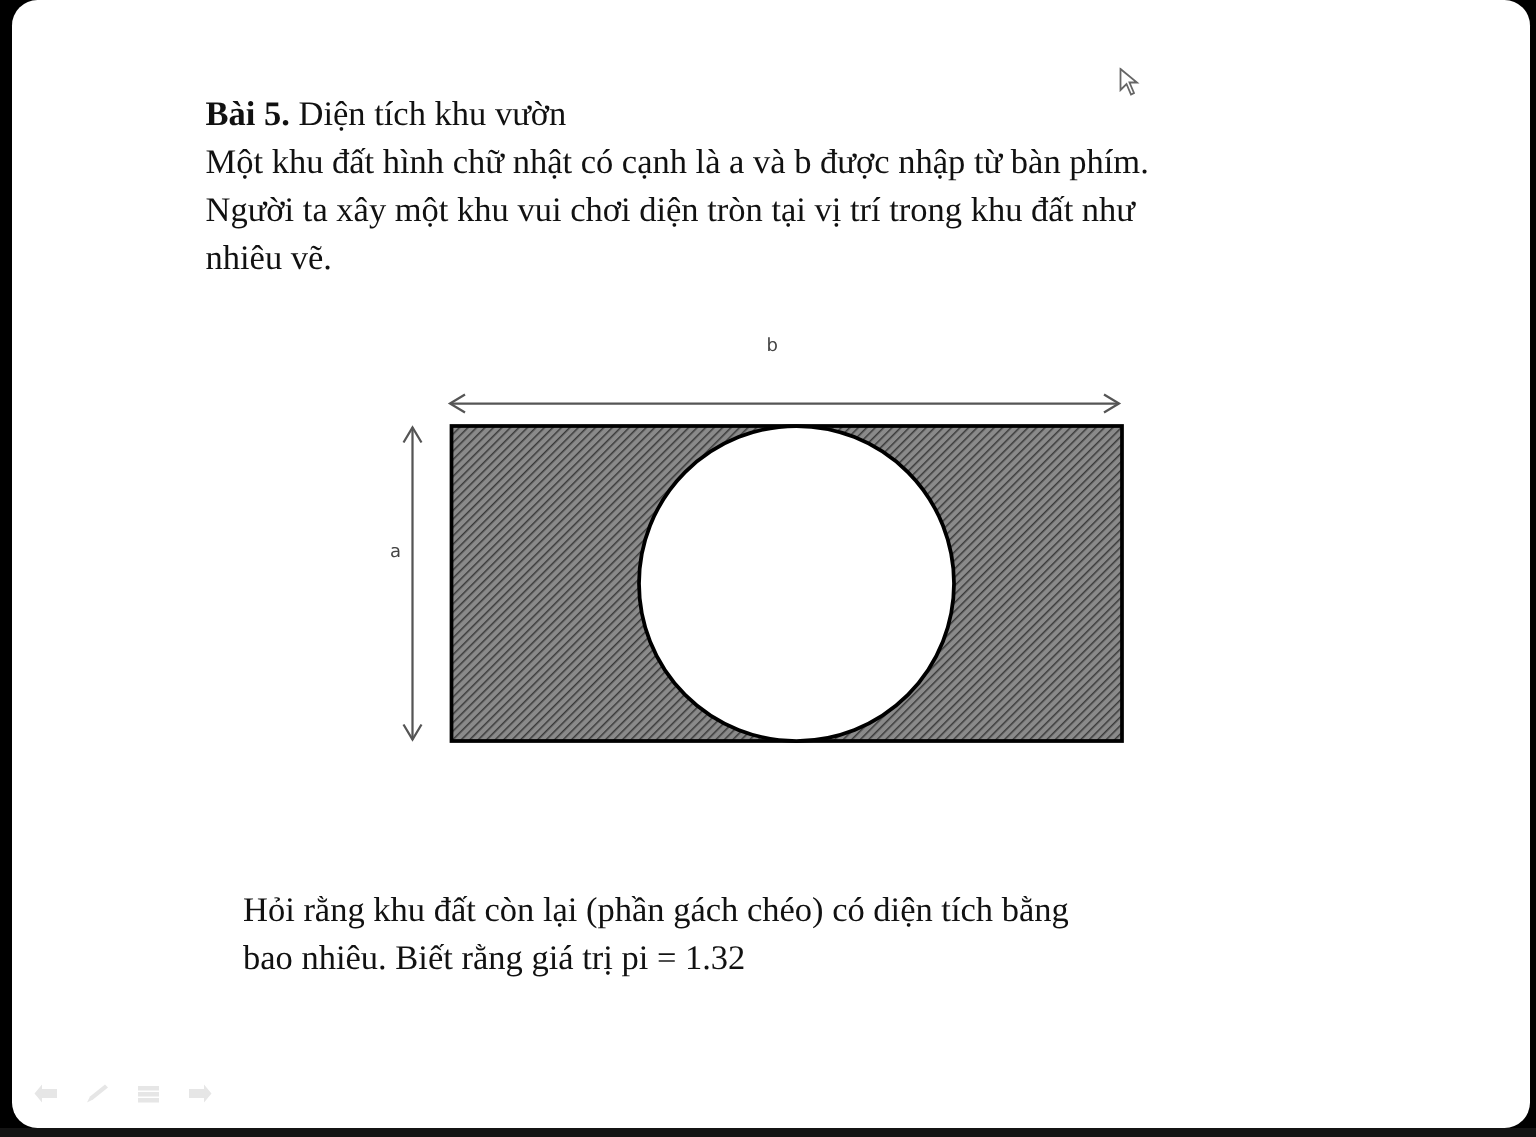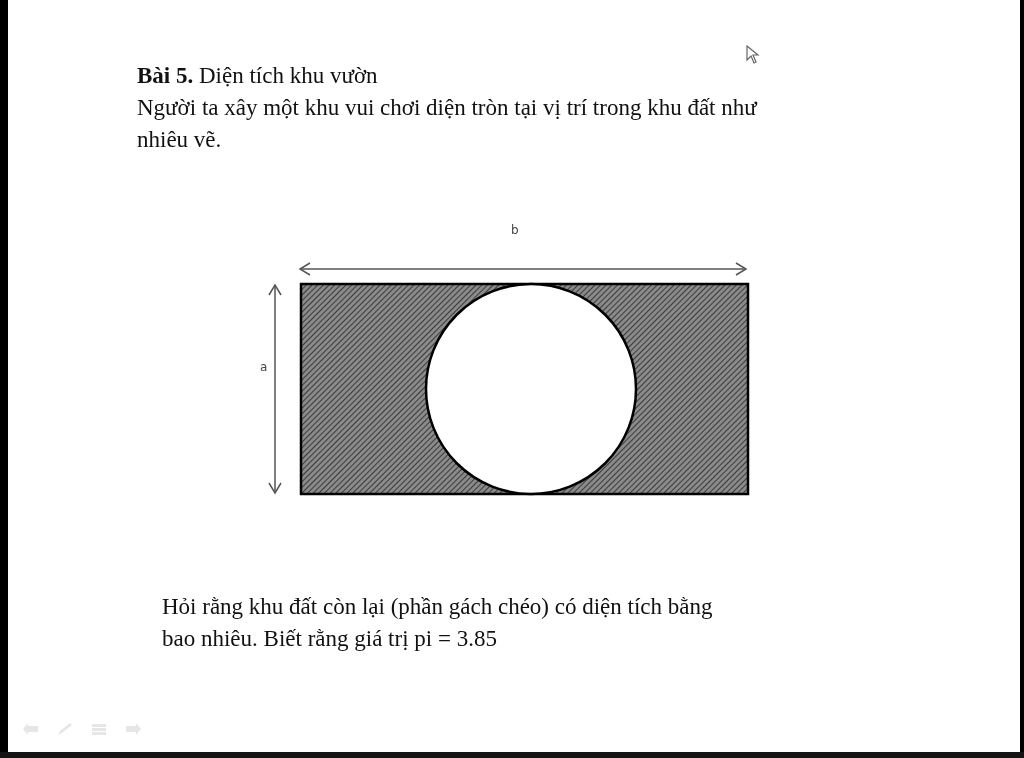--- a/index.html
+++ b/index.html
@@ -4,39 +4,41 @@
 <style>
   html, body { margin: 0; padding: 0; }
   body {
     width: 1024px; height: 758px; background: #000;
     position: relative; overflow: hidden;
     font-family: "Liberation Serif", "DejaVu Serif", serif;
   }
   .slide {
     position: absolute; left: 8px; top: 0; width: 1012px; height: 752px;
     background: #fff;
+    border-radius: 17px;
   }
   .bottom-bar { position: absolute; left: 0; top: 752px; width: 1024px; height: 6px; background: #141414; }
   .text-block { position: absolute; color: #111; font-size: 23px; line-height: 32px; }
   .title-line b { font-weight: bold; }
   #intro { left: 129px; top: 60px; width: 800px; }
   #question { left: 154px; top: 591px; width: 700px; }
   .diagram { position: absolute; left: 0; top: 0; }
   .cursor { position: absolute; left: 738px; top: 45px; }
   .nav-icons { position: absolute; left: 14px; top: 722px; display: flex; gap: 16px; }
 </style>
 </head>
 <body>
 
 <div class="slide">
 
   <div class="text-block" id="intro">
     <div class="title-line">
       <b>Bài 5.</b><span> Diện tích khu vườn</span>
     </div>
+    <div>Một khu đất hình chữ nhật có cạnh là a và b được nhập từ bàn phím.</div>
     <div>Người ta xây một khu vui chơi diện tròn tại vị trí trong khu đất như</div>
     <div>nhiêu vẽ.</div>
   </div>
 
   <svg class="diagram" width="1012" height="752">
     <defs>
       <pattern id="hatch" patternUnits="userSpaceOnUse" width="4" height="4" patternTransform="rotate(45)">
         <rect width="4" height="4" fill="#8a8a8a"></rect>
         <line x1="0" y1="0" x2="0" y2="4" stroke="#3a3a3a" stroke-width="2"></line>
       </pattern>
@@ -56,21 +58,21 @@
     </g>
     <text x="252" y="371" font-family="DejaVu Sans, sans-serif" font-size="12" fill="#444">a</text>
 
     <rect x="293" y="284" width="447" height="210" fill="url(#hatch)" stroke="#000" stroke-width="2.5"></rect>
 
     <circle cx="523" cy="389" r="105" fill="#fff" stroke="#000" stroke-width="2.5"></circle>
   </svg>
 
   <div class="text-block" id="question">
     <div>Hỏi rằng khu đất còn lại (phần gách chéo) có diện tích bằng</div>
-    <div>bao nhiêu. Biết rằng giá trị pi = 3.85</div>
+    <div>bao nhiêu. Biết rằng giá trị pi = 1.32</div>
   </div>
 
   <svg class="cursor" width="16" height="20">
     <path d="M1,1 L1,15 L5,11 L8,18 L10,17 L7,10 L12,10 Z" fill="#fff" stroke="#666" stroke-width="1.2"></path>
   </svg>
 
   <div class="nav-icons">
     <svg width="18" height="14">
         <path d="M16,4 L6,4 L6,1 L1,7 L6,13 L6,10 L16,10 Z" fill="#e6e6e6"></path>
       </svg>

